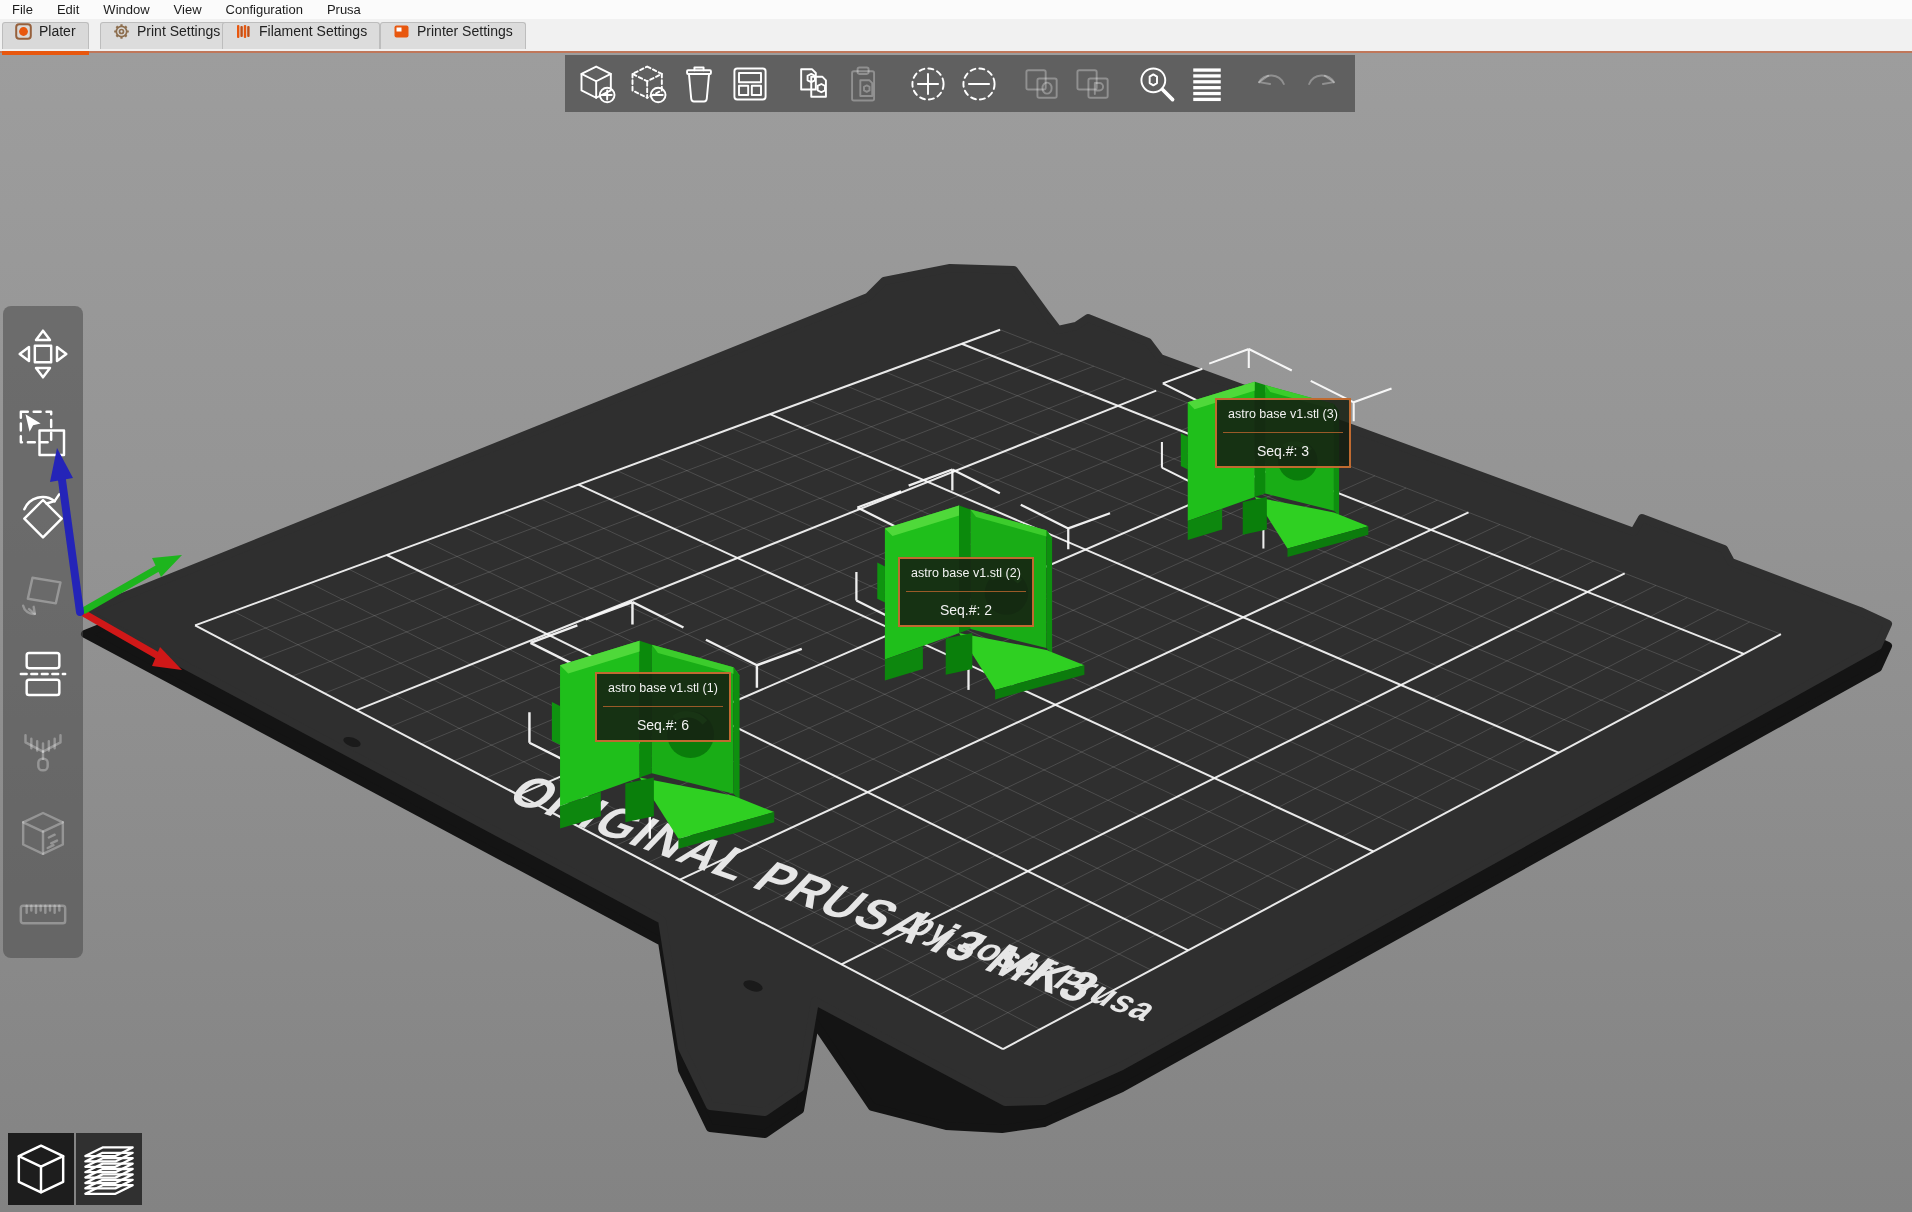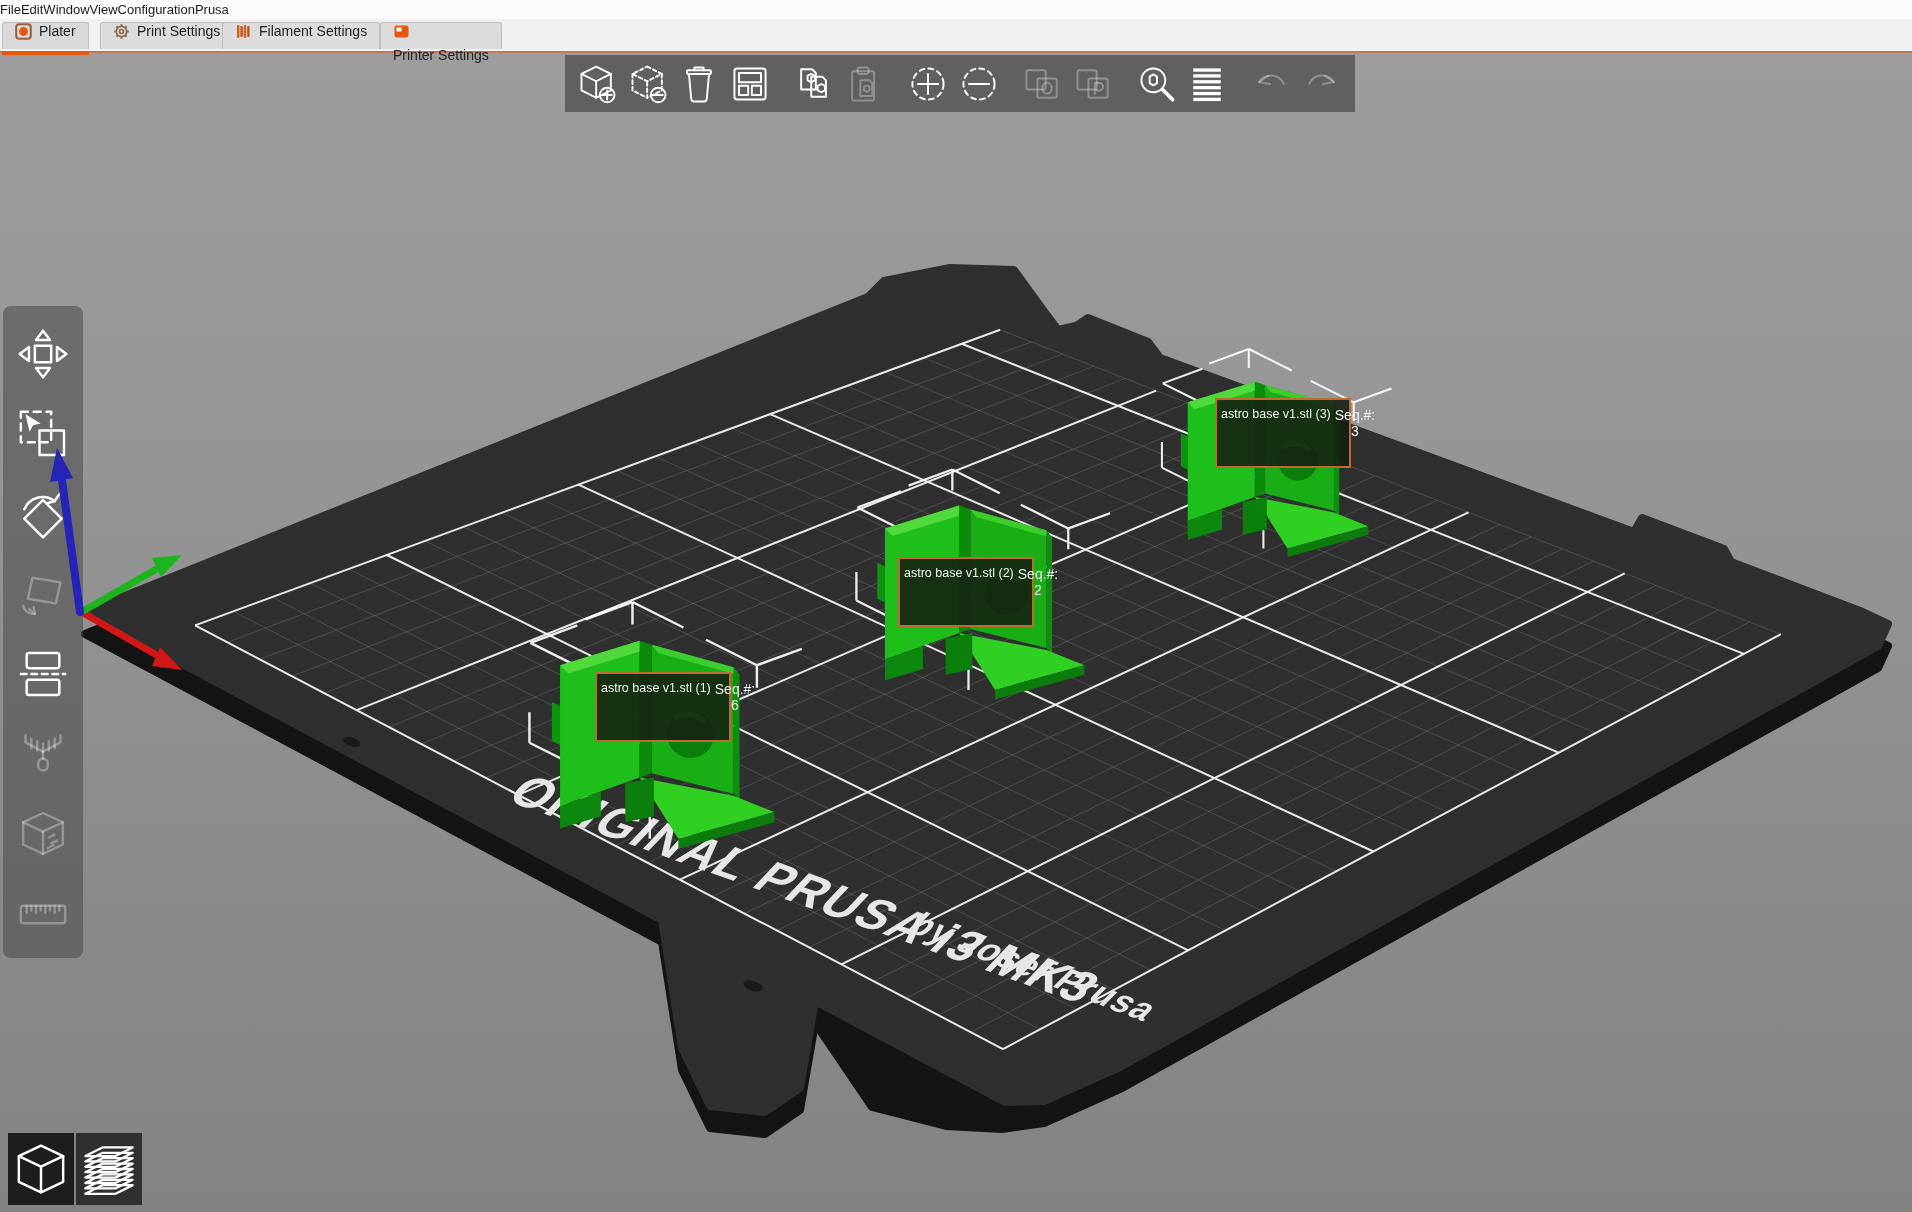--- a/index.html
+++ b/index.html
@@ -2,21 +2,21 @@
 <html><head>
 <meta charset="utf-8">
 <style>
   html,body{margin:0;padding:0;}
   body{width:1912px;height:1212px;position:relative;overflow:hidden;
        font-family:"Liberation Sans","DejaVu Sans",sans-serif;background:#8f8f8f;}
 
   
   .menubar{position:absolute;left:0;top:0;width:1912px;height:19px;background:#fbfbfb;
            display:flex;align-items:center;z-index:20;}
-  .menu-item{font-size:13px;color:#1c1c1c;padding:0 0;line-height:19px;cursor:default;}
+  .menu-item{font-size:13px;color:#1c1c1c;padding:0 12px;line-height:19px;cursor:default;}
 
   
   .tabbar{position:absolute;left:0;top:19px;width:1912px;height:34px;background:#f1f1f1;z-index:20;}
   .tabbar .baseline{position:absolute;left:0;bottom:0;width:100%;height:2px;background:#c0775a;}
   .tab{position:absolute;top:3px;height:27px;background:#dcdcdc;border:1px solid #bdbdbd;border-bottom:none;
        border-radius:3px 3px 0 0;display:flex;align-items:flex-start;gap:7px;padding:0 12px;box-sizing:border-box;}
   .tab span{font-size:14px;color:#222;white-space:nowrap;}
   .tab.active{background:#d9d9d9;}
   .tab .underline{position:absolute;left:-1px;bottom:-6px;width:calc(100% + 2px);height:4px;background:#e8570e;}
   .tab-icon{width:17px;height:17px;flex:0 0 auto;}
@@ -45,21 +45,21 @@
 
   
   .viewtoggle{position:absolute;left:8px;top:1080px;display:flex;gap:2px;z-index:5;}
   .vt-btn{width:66px;height:72px;border:none;display:flex;align-items:center;justify-content:center;cursor:pointer;padding:0;}
   .vt-btn.sel{background:#1d1d1d;}
   .vt-btn.unsel{background:#303030;}
   .vt-btn svg{width:56px;height:56px;}
 
   
   .obj-label{position:absolute;width:136px;height:70px;box-sizing:border-box;background:rgba(22,31,18,.88);
-             border:2px solid #c06a30;z-index:10;display:flex;flex-direction:row;justify-content:space-between;
+             border:2px solid #c06a30;z-index:10;display:flex;flex-direction:column;justify-content:space-between;
              padding:7px 4px;text-align:center;}
   .obj-label .nm{font-size:12.5px;color:#f2f2f2;white-space:nowrap;}
   .obj-label .sep{height:1px;background:#9a5a28;margin:0 2px;}
   .obj-label .sq{font-size:14px;color:#f2f2f2;}
 </style>
 </head>
 <body>
 
 <div class="menubar">
   <div class="menu-item">File</div>
@@ -100,21 +100,21 @@
       <g fill="#e8570e">
         <rect x="2" y="2" width="2.4" height="13" rx="1"></rect>
         <rect x="5.4" y="3" width="2.4" height="11" rx="1" fill="#c04f16"></rect>
         <rect x="8.8" y="2" width="2.4" height="13" rx="1"></rect>
         <rect x="12.2" y="3" width="2.4" height="11" rx="1" fill="#c04f16"></rect>
       </g>
     </svg>
     <span>Filament Settings</span>
   </div>
 
-  <div class="tab" style="left:380px;flex-direction:column;">
+  <div class="tab" style="left:380px;">
     <svg class="tab-icon" viewBox="0 0 17 17">
       <rect x="1.5" y="2.5" width="14" height="12" rx="2" fill="#e8570e"></rect>
       <rect x="3.5" y="4.5" width="5" height="4" fill="#ffffff"></rect>
     </svg>
     <span>Printer Settings</span>
   </div>
 </div>
 
 <div class="viewport">
 

